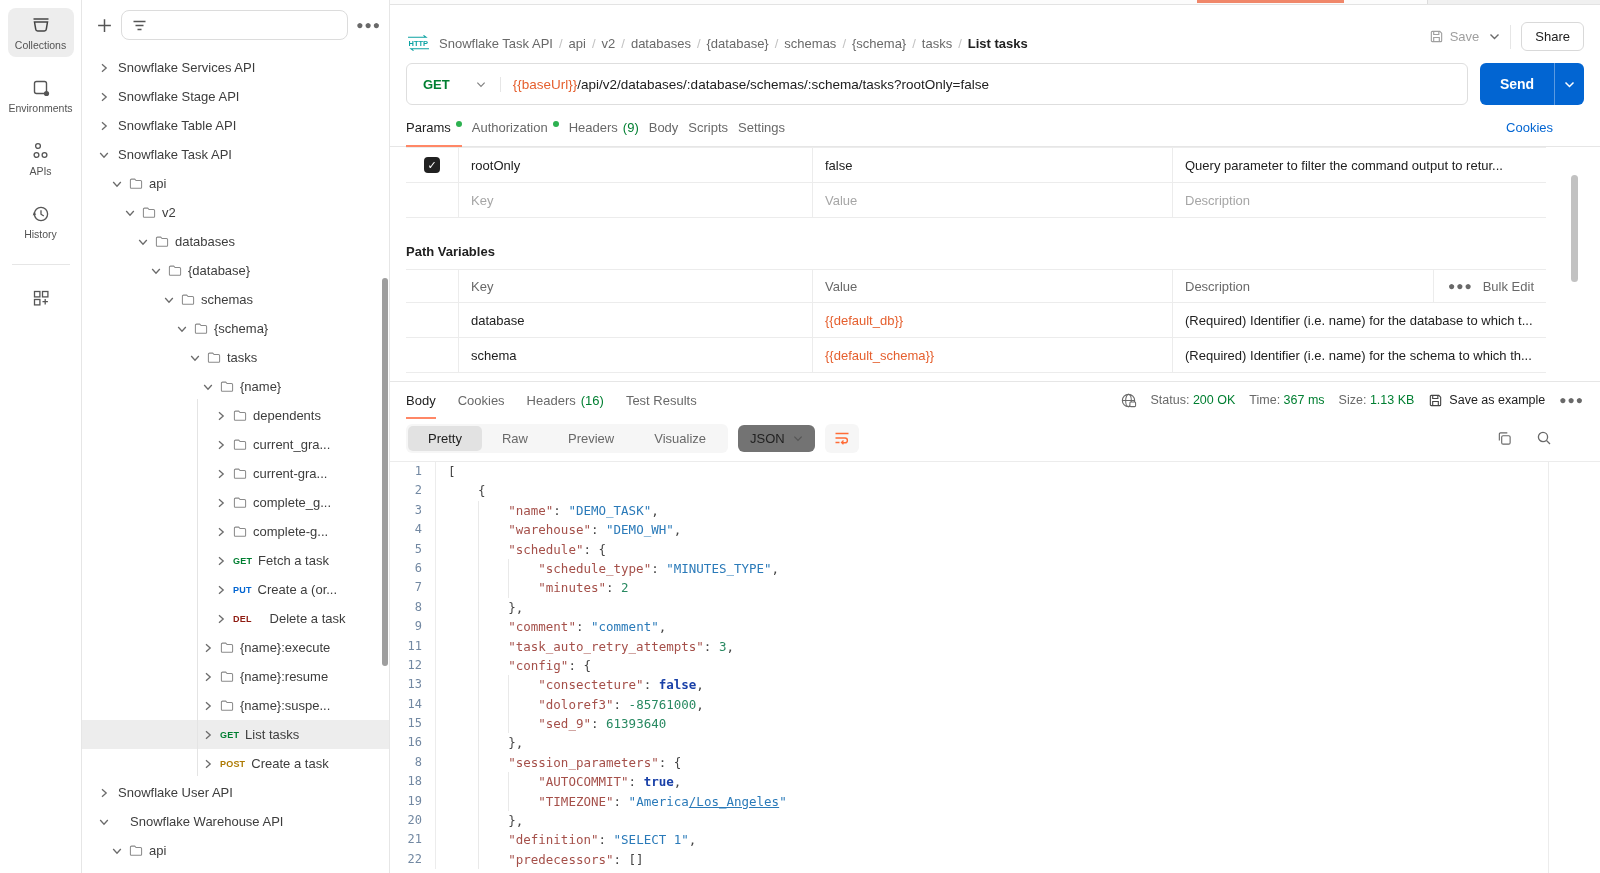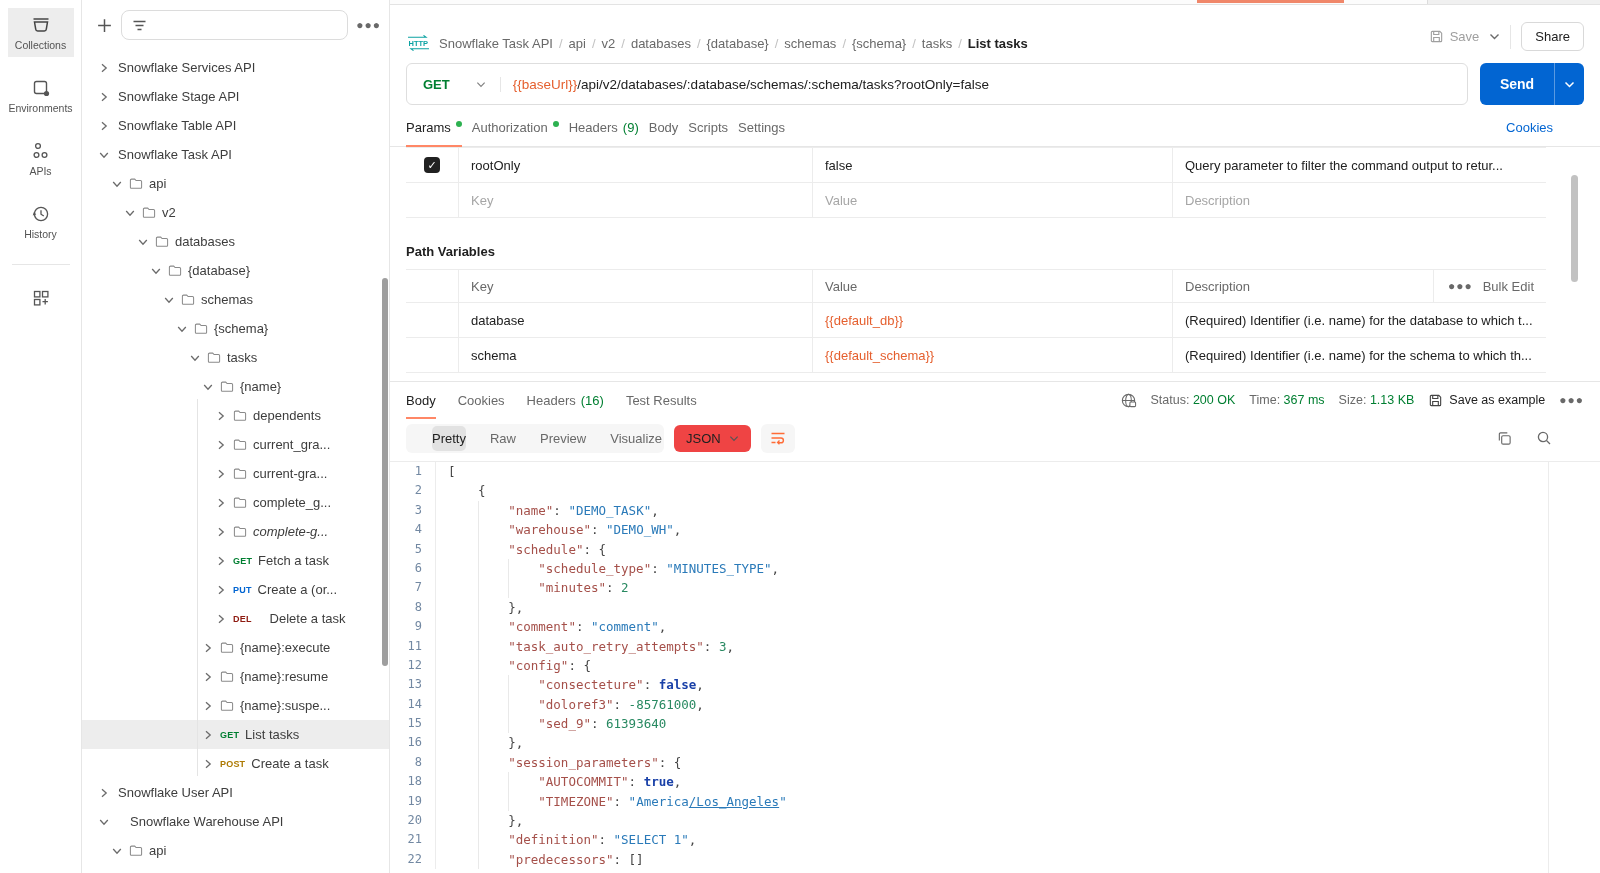--- a/index.html
+++ b/index.html
@@ -3,21 +3,21 @@
 <meta charset="utf-8">
 <style>
   * { margin:0; padding:0; box-sizing:border-box; }
   html,body { width:1600px; height:873px; overflow:hidden; background:#fff;
               font-family:"Liberation Sans", sans-serif; color:#212121; }
   .app { display:flex; width:1600px; height:873px; }
 
   
   .rail { width:82px; border-right:1px solid #e6e6e6; padding-top:8px; flex:none;
           display:flex; flex-direction:column; align-items:center; background:#fff; }
-  .rail-item { width:66px; border-radius:0; padding:7px 0 6px; margin-bottom:14px;
+  .rail-item { width:66px; border-radius:8px; padding:7px 0 6px; margin-bottom:14px;
                display:flex; flex-direction:column; align-items:center; gap:4px; cursor:pointer; }
   .rail-item.active { background:#ededed; }
   .rail-item .lbl { font-size:10.5px; color:#535353; }
   .rail-item svg { display:block; }
   .rail-div { width:58px; border-top:1px solid #e6e6e6; margin:4px 0 16px; }
 
   
   .sidebar { width:308px; border-right:1px solid #e6e6e6; position:relative; flex:none; background:#fff; }
   .sb-head { display:flex; align-items:center; padding:10px 8px 0 14px; gap:8px; }
   .sb-filter { flex:1; height:30px; border:1px solid #dcdcdc; border-radius:8px;
@@ -85,23 +85,23 @@
   
   .resp { border-top:1px solid #e6e6e6; margin-top:8px; flex:1; display:flex; flex-direction:column; min-height:0; }
   .resp-bar { display:flex; align-items:center; height:36px; padding:0 16px; gap:22px; flex:none; }
   .resp-meta { margin-left:auto; display:flex; align-items:center; gap:14px; font-size:12.5px; color:#696969; }
   .resp-meta .gv { color:#007f31; }
   .sae { display:flex; align-items:center; gap:6px; color:#212121; cursor:pointer; }
   .dots { color:#696969; letter-spacing:1px; font-size:12px; cursor:pointer; }
 
   .resp-tools { display:flex; align-items:center; margin:4px 16px 0; height:32px; flex:none; }
   .seg-wrap { background:#f6f6f6; border-radius:6px; padding:2px; display:flex; }
-  .seg { padding:5px 0; font-size:13px; color:#696969; border-radius:5px; cursor:pointer;margin-left:24px; }
+  .seg { padding:5px 20px; font-size:13px; color:#696969; border-radius:5px; cursor:pointer; }
   .seg.active { background:#e2e2e2; color:#212121; }
-  .fmt-sel { margin-left:10px; background:#ef4444; border-radius:6px; padding:6px 12px; font-size:13px;
+  .fmt-sel { margin-left:10px; background:#737373; border-radius:6px; padding:6px 12px; font-size:13px;
              display:flex; align-items:center; gap:8px; cursor:pointer; }
   .wrap-btn { margin-left:10px; background:#f6f6f6; border-radius:6px; width:34px; height:29px;
               display:flex; align-items:center; justify-content:center; cursor:pointer; }
   .tool-right { margin-left:auto; display:flex; align-items:center; gap:24px; padding-right:32px; }
 
   .code { margin-top:7px; border-top:1px solid #ececec; flex:1; overflow:hidden; position:relative; }
   .code::after { content:""; position:absolute; top:0; bottom:0; left:1158px; width:1px; background:#ececec; }
   .cl { display:flex; height:19.4px; font-family:"DejaVu Sans Mono", monospace; font-size:12.5px; line-height:19.4px; }
   .ln { width:46px; text-align:right; padding-right:13px; color:#7288a2; font-size:12px;
         border-right:1px solid #ececec; flex:none; }
@@ -355,21 +355,21 @@
               <path d="M3 1.2 7.2 5 3 8.8" stroke="#6b6b6b" stroke-width="1.3" fill="none"></path>
             </svg>
           </span>
           <span class="fold">
             <svg width="14" height="13" viewBox="0 0 15 13">
               <path d="M1.5 3a1.2 1.2 0 0 1 1.2-1.2h3.4L7.6 3.3h4.7A1.2 1.2 0 0 1 13.5 4.5v6A1.2 1.2 0 0 1 12.3 11.7H2.7A1.2 1.2 0 0 1 1.5 10.5z" stroke="#8a8a8a" stroke-width="1.1" fill="none"></path>
             </svg>
           </span>
           <span style="margin-left:0">complete_g...</span>
         </div>
-        <div class="trow" style="padding-left: 131px; font-style: italic;">
+        <div class="trow" style="padding-left: 131px;">
           <span class="chev">
             <svg width="10" height="10" viewBox="0 0 10 10" style="transform:rotate(0deg)">
               <path d="M3 1.2 7.2 5 3 8.8" stroke="#6b6b6b" stroke-width="1.3" fill="none"></path>
             </svg>
           </span>
           <span class="fold">
             <svg width="14" height="13" viewBox="0 0 15 13">
               <path d="M1.5 3a1.2 1.2 0 0 1 1.2-1.2h3.4L7.6 3.3h4.7A1.2 1.2 0 0 1 13.5 4.5v6A1.2 1.2 0 0 1 12.3 11.7H2.7A1.2 1.2 0 0 1 1.5 10.5z" stroke="#8a8a8a" stroke-width="1.1" fill="none"></path>
             </svg>
           </span>

